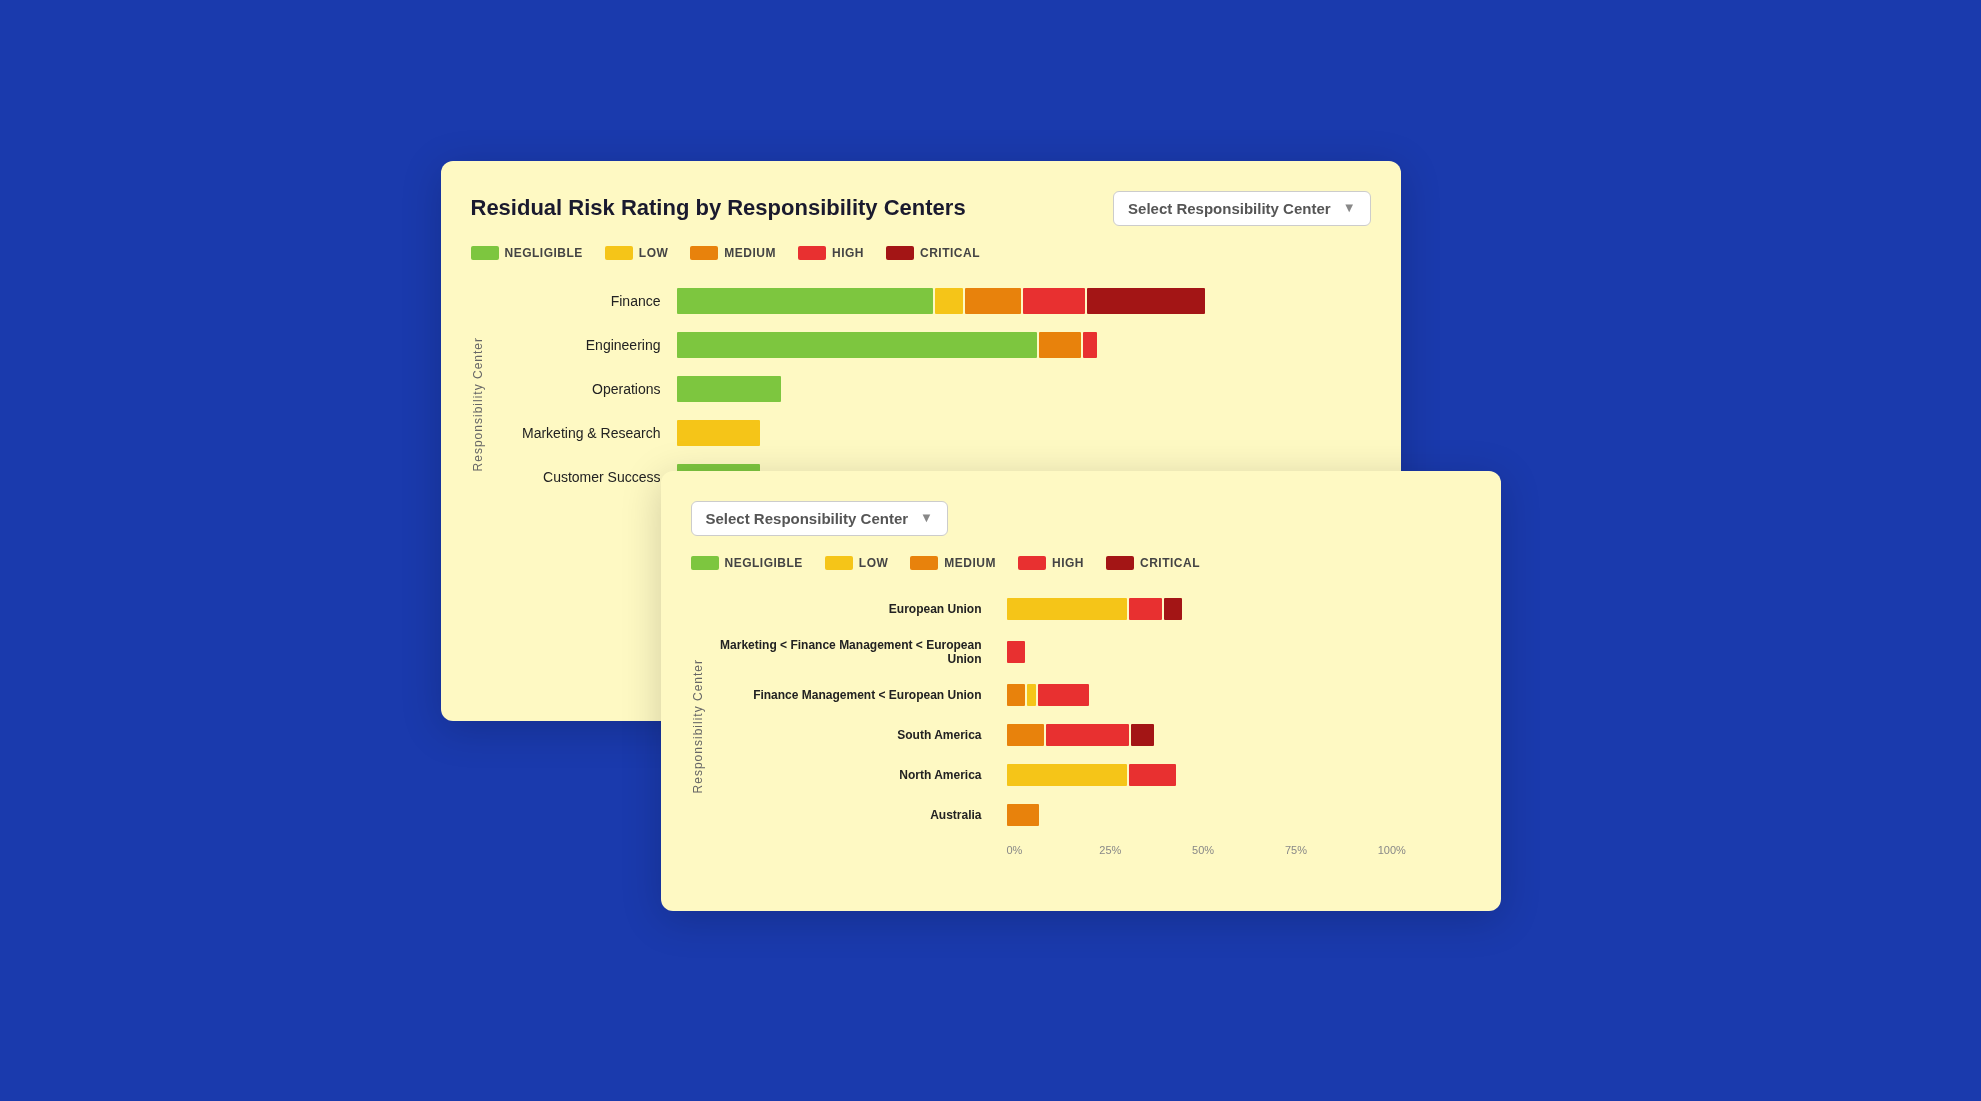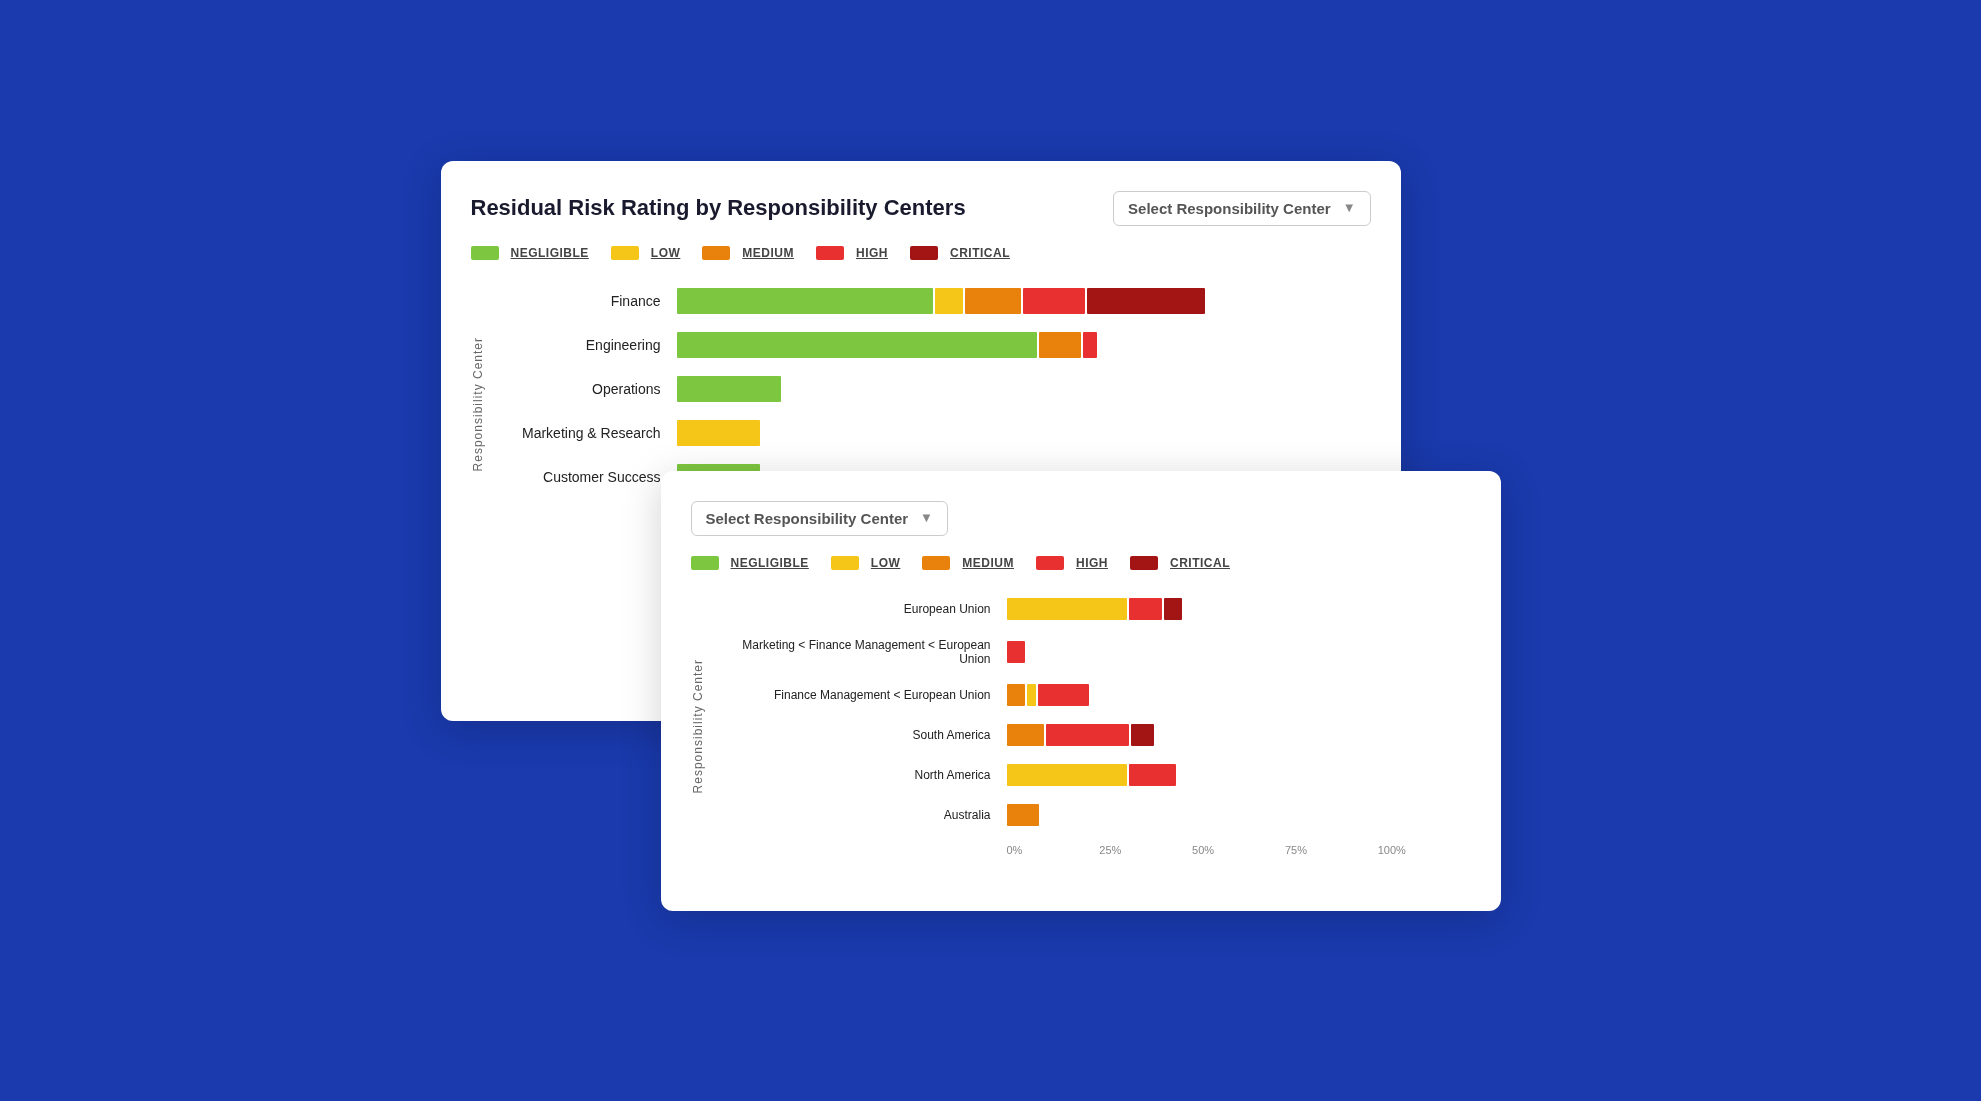--- a/index.html
+++ b/index.html
@@ -13,21 +13,21 @@
       padding: 40px;
     }
 
     .scene {
       position: relative;
       width: 1100px;
       height: 780px;
     }
 
     .card {
-      background: #ffffff;
+      background: #fef9c3;
       border-radius: 12px;
       box-shadow: 0 8px 40px rgba(0,0,0,0.18);
       padding: 30px 30px 40px;
       position: absolute;
     }
 
     .card-back {
       width: 960px;
       min-height: 560px;
       top: 0;
@@ -81,26 +81,25 @@
       display: flex;
       align-items: center;
       gap: 22px;
       margin-bottom: 28px;
       flex-wrap: wrap;
     }
 
     .legend-item {
       display: flex;
       align-items: center;
-      gap: 12px;
+      gap: 6px;
       font-size: 12px;
       font-weight: 600;
       color: #444;
       letter-spacing: 0.5px;
-      text-decoration: underline;
     }
 
     .legend-color {
       width: 28px;
       height: 14px;
       border-radius: 2px;
     }
 
     .chart-area {
       display: flex;
@@ -136,22 +135,22 @@
       font-weight: 500;
       padding-right: 16px;
       flex-shrink: 0;
     }
 
     .bar-label-sm {
       width: 290px;
       text-align: right;
       font-size: 12px;
       color: #222;
-      font-weight: 400;
-      padding-right: 16px;
+      font-weight: 700;
+      padding-right: 25px;
       flex-shrink: 0;
     }
 
     .bar-track {
       flex: 1;
       display: flex;
       height: 26px;
       gap: 2px;
     }
 

